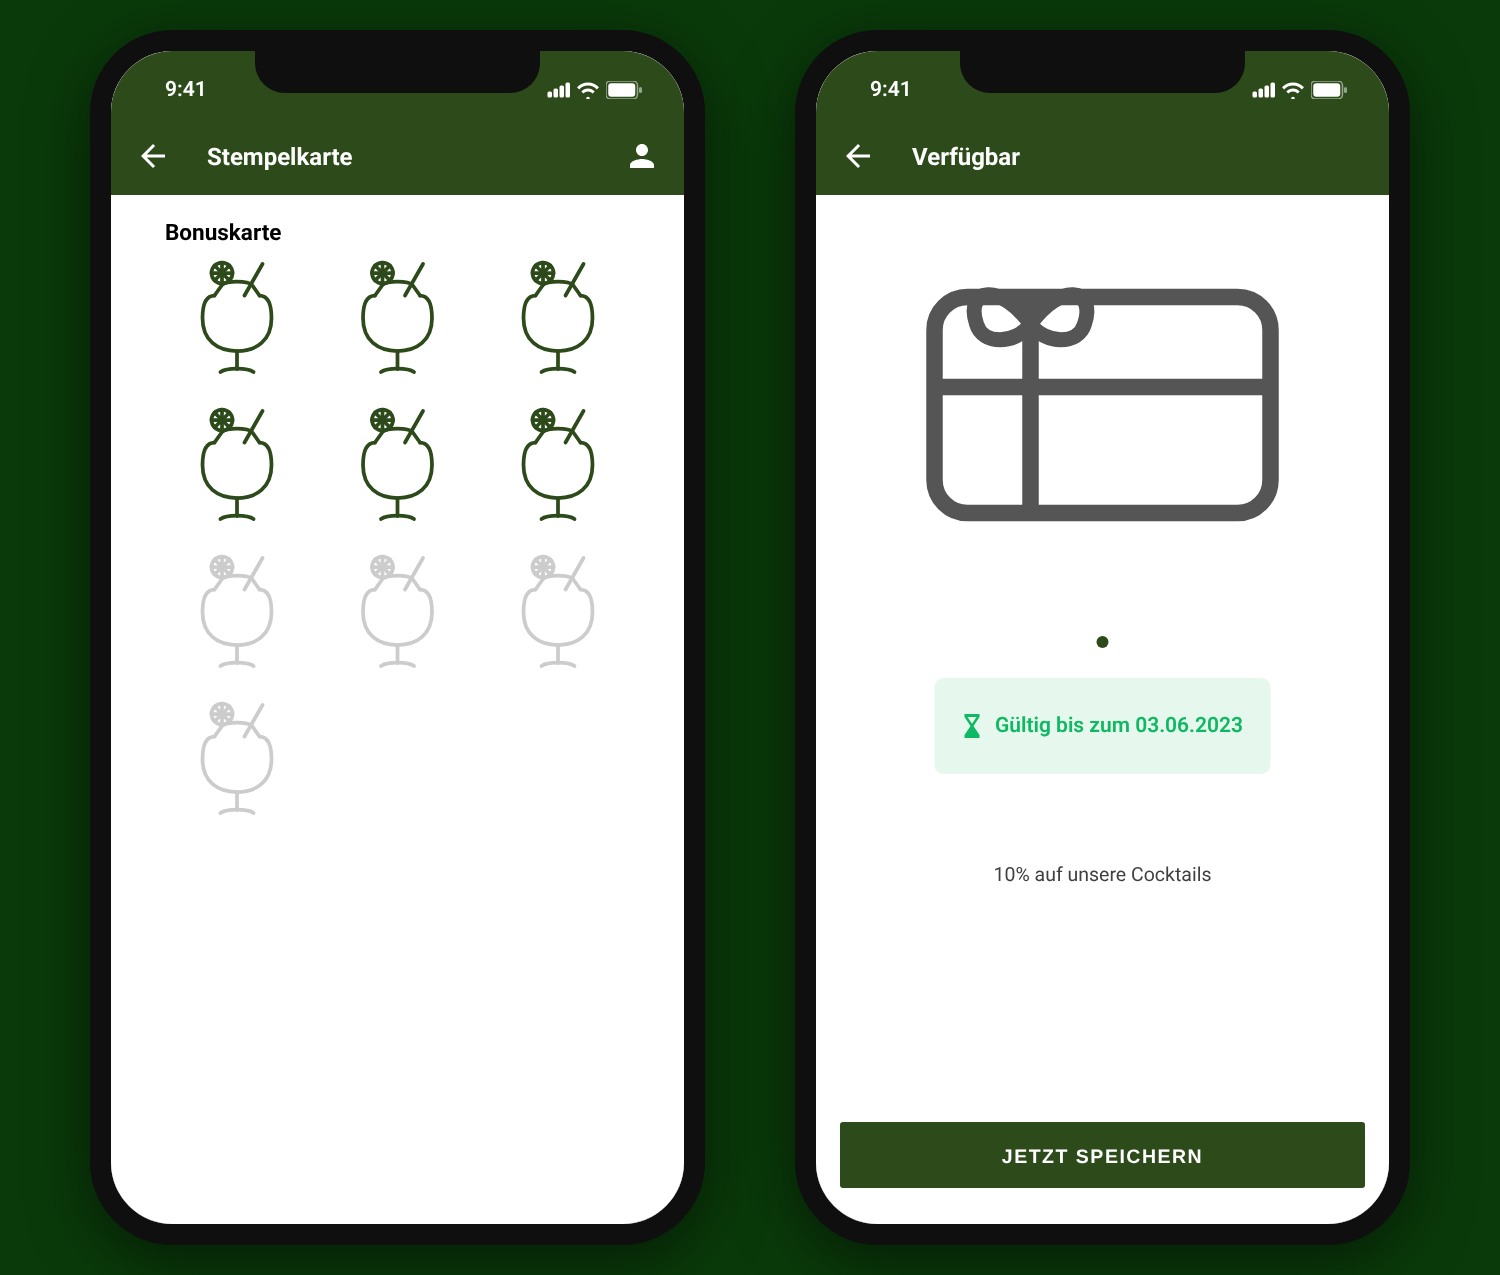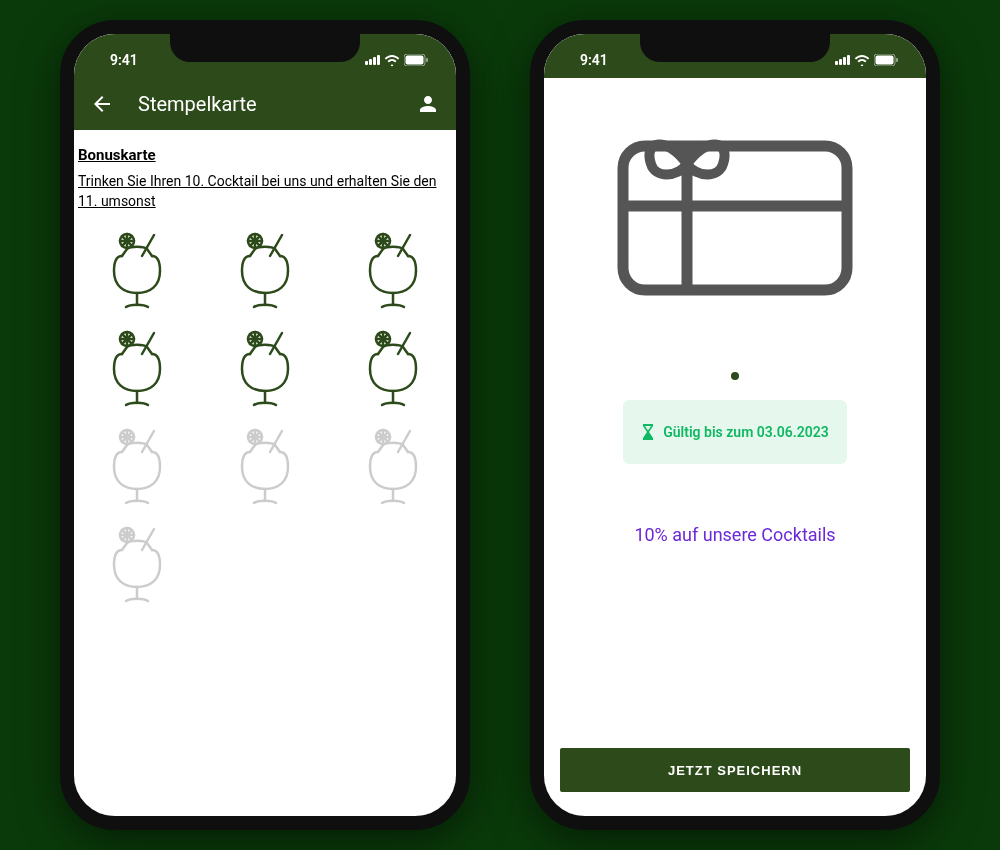--- a/index.html
+++ b/index.html
@@ -89,34 +89,33 @@
       padding: 0 16px;
       color: #fff;
     }
     .back-icon {
       width: 24px;
       height: 24px;
       margin-right: 24px;
       cursor: pointer;
     }
     .header-title {
-      font-size: 20px;
-      font-weight: 400;
+      font-size: 16px;
+      font-weight: 700;
       flex: 1;
     }
     .profile-icon {
       width: 24px;
       height: 24px;
       cursor: pointer;
     }
     .content {
       flex: 1;
-      padding: 16px 4px;
+      padding: 16px 36px;
       overflow-y: auto;
-      text-decoration: underline;
     }
     .bonus-title {
       font-size: 15px;
       font-weight: 700;
       margin-bottom: 8px;
     }
     .bonus-desc {
       font-size: 14px;
       line-height: 1.4;
       margin-bottom: 20px;
@@ -182,22 +181,22 @@
       display: flex;
       align-items: center;
       gap: 8px;
       margin-bottom: 60px;
     }
     .hourglass-svg {
       width: 14px;
       height: 16px;
     }
     .discount-text {
-      font-size: 18px;
-      color: #6d28d9;
+      font-size: 13px;
+      color: #404040;
     }
   </style>
 </head>
 <body>
 
 <div class="phone">
   <div class="notch"></div>
   <div class="side-button sb-left-1"></div>
   <div class="side-button sb-left-2"></div>
   <div class="side-button sb-left-3"></div>
@@ -226,21 +225,20 @@
       <svg class="back-icon" viewBox="0 0 24 24">
           <path d="M20 11H7.83l5.59-5.59L12 4l-8 8 8 8 1.41-1.41L7.83 13H20v-2z" fill="#fff"></path>
         </svg>
       <div class="header-title">Stempelkarte</div>
       <svg class="profile-icon" viewBox="0 0 24 24">
           <path d="M12 12c2.21 0 4-1.79 4-4s-1.79-4-4-4-4 1.79-4 4 1.79 4 4 4zm0 2c-2.67 0-8 1.34-8 4v2h16v-2c0-2.66-5.33-4-8-4z" fill="#fff"></path>
         </svg>
     </div>
     <div class="content">
       <div class="bonus-title">Bonuskarte</div>
-      <div class="bonus-desc">Trinken Sie Ihren 10. Cocktail bei uns und erhalten Sie den 11. umsonst</div>
       <div class="stamps-grid" id="stamps-grid">
           <div class="stamp">
             <svg class="cocktail-svg" viewBox="0 0 70 80">
               <g fill="none" stroke="#2d4a1a" stroke-width="2.5" stroke-linecap="round" stroke-linejoin="round">
                 <path d="M20 25 C 14 25, 12 32, 12 40 C 12 55, 22 62, 35 62 C 48 62, 58 55, 58 40 C 58 32, 56 25, 50 25"></path>
                 <path d="M20 25 L 25 18 C 28 15, 42 15, 45 18 L 50 25"></path>
                 <line x1="35" y1="62" x2="35" y2="74"></line>
                 <path d="M24 76 C 28 73, 42 73, 46 76"></path>
                 <circle cx="25" cy="10" r="7"></circle>
                 <line x1="25" y1="3" x2="25" y2="17"></line>
@@ -419,20 +417,26 @@
         <svg class="wifi-svg" viewBox="0 0 16 12">
             <path d="M8 10.5a1.2 1.2 0 100 2.4 1.2 1.2 0 000-2.4zM3.5 7C4.7 5.8 6.3 5 8 5s3.3.8 4.5 2l-1.4 1.4C10.3 7.6 9.2 7 8 7s-2.3.6-3.1 1.4L3.5 7zM.7 4.2C2.6 2.3 5.2 1 8 1s5.4 1.3 7.3 3.2l-1.4 1.4C12.4 4 10.3 3 8 3S3.6 4 2.1 5.6L.7 4.2z" fill="#fff"></path>
           </svg>
         <svg class="battery-svg" viewBox="0 0 24 12">
             <rect x="0" y="0" width="21" height="12" rx="3" fill="none" stroke="#fff" stroke-width="1" opacity="0.5"></rect>
             <rect x="1.5" y="1.5" width="18" height="9" rx="2" fill="#fff"></rect>
             <rect x="22" y="4" width="2" height="4" rx="1" fill="#fff" opacity="0.5"></rect>
           </svg>
       </div>
     </div>
+    <div class="header">
+      <svg class="back-icon" viewBox="0 0 24 24">
+          <path d="M20 11H7.83l5.59-5.59L12 4l-8 8 8 8 1.41-1.41L7.83 13H20v-2z" fill="#fff"></path>
+        </svg>
+      <div class="header-title">Verfügbar</div>
+    </div>
     <div class="content-2">
       <div class="gift-card-wrap">
         <svg class="gift-svg" viewBox="0 0 240 170">
           <rect x="8" y="18" width="224" height="144" rx="22" fill="none" stroke="#555" stroke-width="11"></rect>
           <line x1="8" y1="78" x2="232" y2="78" stroke="#555" stroke-width="11"></line>
           <line x1="72" y1="18" x2="72" y2="162" stroke="#555" stroke-width="11"></line>
           <path d="M72 36 C 52 8, 28 12, 36 36 C 40 50, 62 50, 72 36 Z" fill="none" stroke="#555" stroke-width="10" stroke-linejoin="round"></path>
           <path d="M72 36 C 92 8, 116 12, 108 36 C 104 50, 82 50, 72 36 Z" fill="none" stroke="#555" stroke-width="10" stroke-linejoin="round"></path>
         </svg>
       </div>

